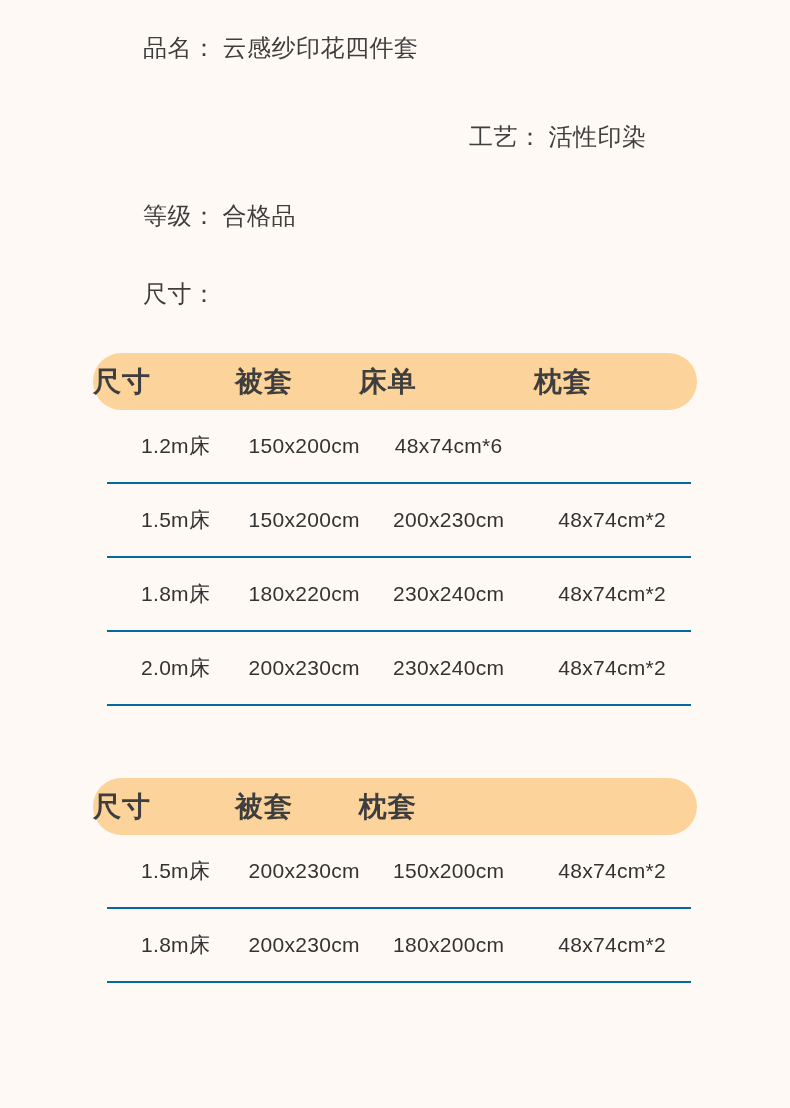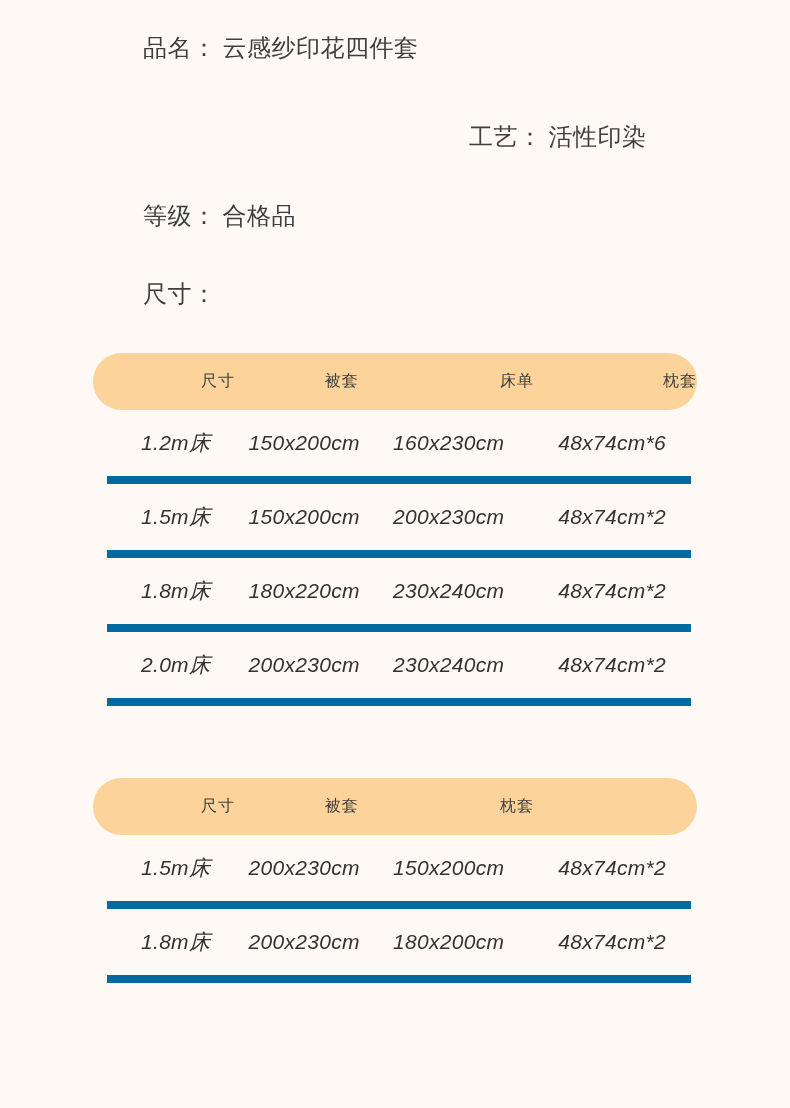--- a/index.html
+++ b/index.html
@@ -46,35 +46,34 @@
 
   .table-header {
     height: 57px;
     border-radius: 28.5px;
     background: #FCD39B;
     display: grid;
     grid-template-columns: 23.5% 20.5% 29% 27%;
     align-items: center;
   }
   .table-header .cell {
-    text-align: right;
-    font-size: 16px;
-    font-weight: 400;
+    text-align: left;
+    font-size: 28px;
+    font-weight: 700;
     color: #3E3E3E;
     letter-spacing: 1px;
   }
 
   .table-body { margin: 0 6px 0 14px; }
   .table-row {
     height: 74px;
     display: grid;
     grid-template-columns: 23.5% 20.5% 29% 27%;
     align-items: center;
-    border-bottom: 8px solid #0369a1;
-    font-style: italic;
+    border-bottom: 2px solid #0369a1;
   }
   .table-row .cell {
     text-align: center;
     font-size: 21px;
     font-weight: 400;
     color: #333333;
     letter-spacing: 0.3px;
   }
 </style>
 </head>
@@ -103,21 +102,20 @@
     <div class="table-header">
         <div class="cell">尺寸</div>
         <div class="cell">被套</div>
         <div class="cell">床单</div>
         <div class="cell">枕套</div>
       </div>
     <div class="table-body">
         <div class="table-row">
           <div class="cell">1.2m床</div>
           <div class="cell">150x200cm</div>
-          <div class="cell">160x230cm</div>
           <div class="cell">48x74cm*6</div>
         </div>
         <div class="table-row">
           <div class="cell">1.5m床</div>
           <div class="cell">150x200cm</div>
           <div class="cell">200x230cm</div>
           <div class="cell">48x74cm*2</div>
         </div>
         <div class="table-row">
           <div class="cell">1.8m床</div>

